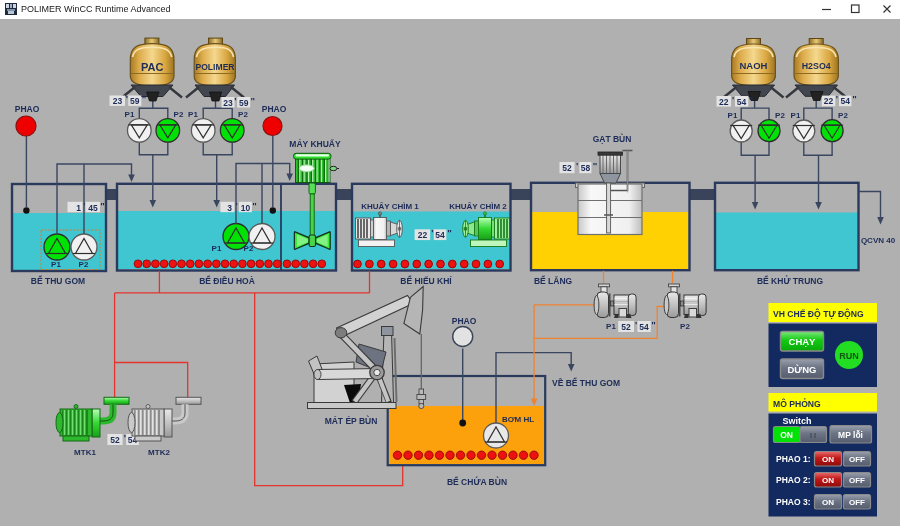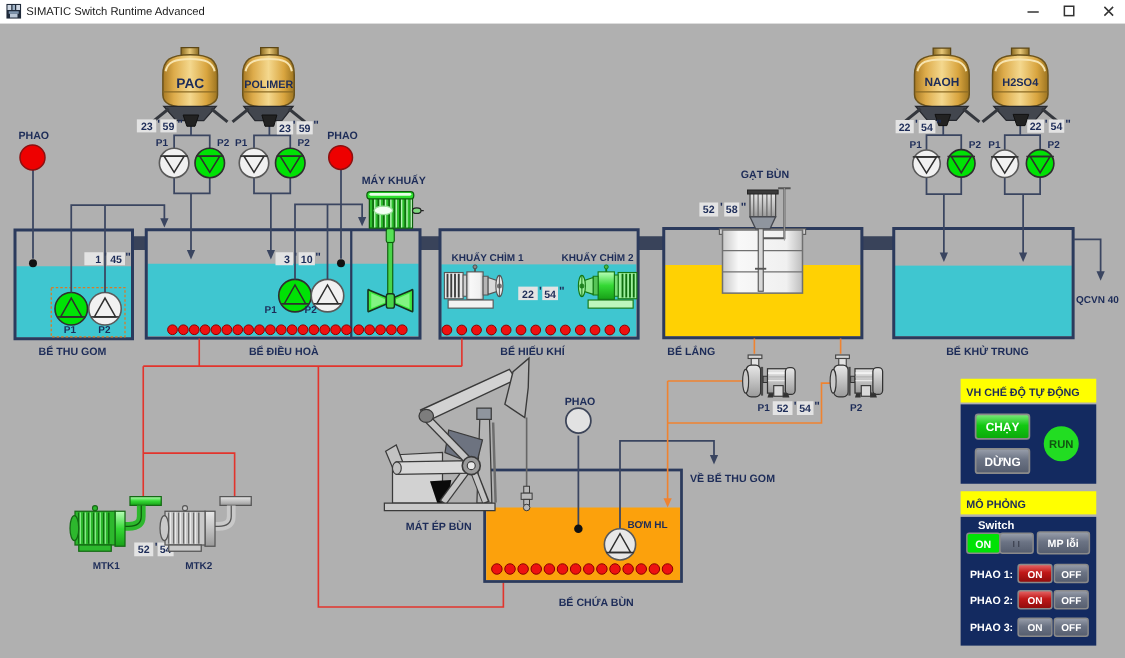--- a/index.html
+++ b/index.html
@@ -22,21 +22,21 @@
 
 <svg style="position:absolute;left:5px;top:3px" width="12" height="12">
  <rect x="0" y="0" width="12" height="12" fill="#1f2a3a"></rect>
  <rect x="1" y="1" width="3" height="4" fill="#cdd6e2"></rect>
  <rect x="5" y="1" width="2" height="4" fill="#9fb3c8"></rect>
  <rect x="8" y="1" width="3" height="4" fill="#cdd6e2"></rect>
  <rect x="2" y="6" width="8" height="2" fill="#7e94ad"></rect>
  <rect x="3" y="8" width="6" height="3" fill="#b9c6d6"></rect>
 </svg>
 
-<div id="title-text">SIMATIC Switch Runtime Advanced</div>
+<div id="title-text">POLIMER WinCC Runtime Advanced</div>
 
 <svg style="position:absolute;left:815px;top:0px" width="85" height="19">
  <line x1="7" y1="9.5" x2="16" y2="9.5" stroke="#333" stroke-width="1.2"></line>
  <rect x="36.5" y="5" width="7.5" height="7.5" fill="none" stroke="#333" stroke-width="1.2"></rect>
  <path d="M68.5 5.5 L75.5 12.5 M75.5 5.5 L68.5 12.5" stroke="#333" stroke-width="1.2"></path>
 </svg>
 
 <svg id="main" style="position:absolute;left:0;top:0" width="900" height="526">
 <defs>
  <linearGradient id="gold" x1="0" y1="0" x2="1" y2="0">

